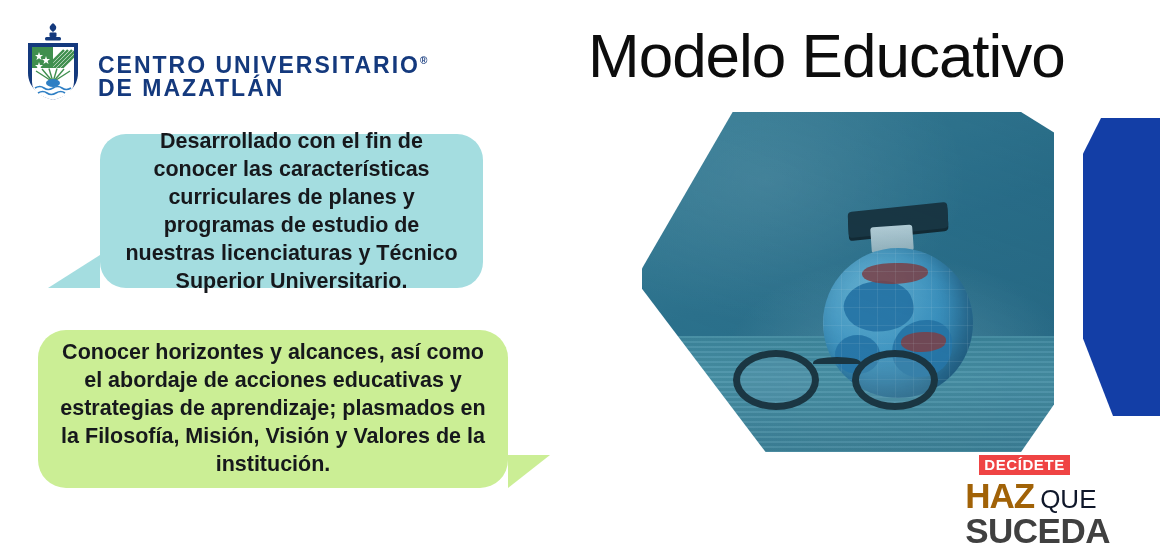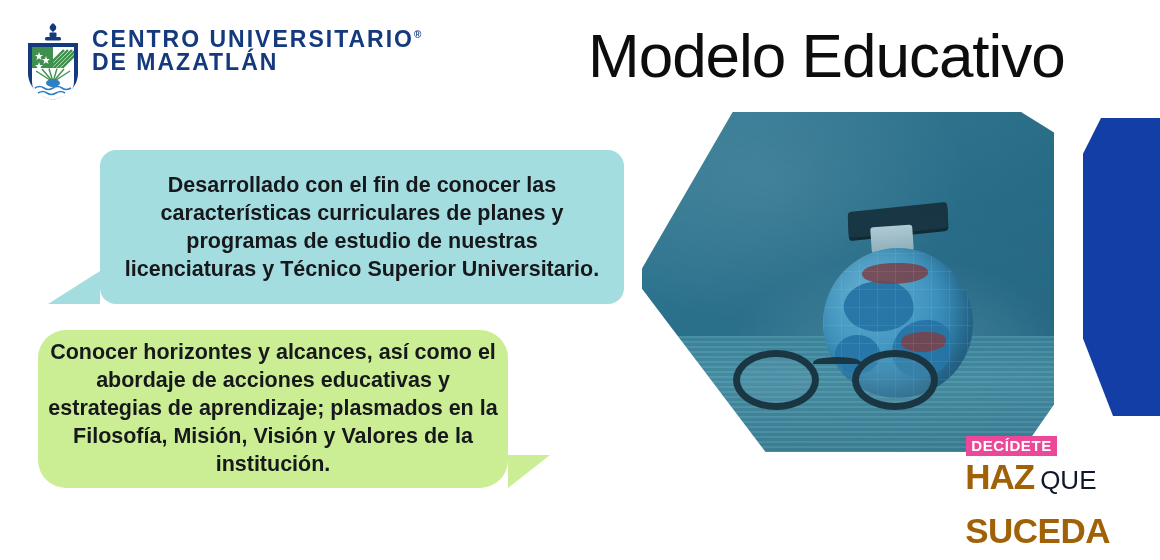--- a/index.html
+++ b/index.html
@@ -18,22 +18,22 @@
     background: #ffffff;
     overflow: hidden;
   }
 
   
   .brand {
     position: absolute;
     left: 22px;
     top: 22px;
     display: flex;
-    align-items: flex-start;
-    gap: 8px;
+    align-items: flex-end;
+    gap: 14px;
   }
   .brand-shield {
     width: 62px;
     height: 78px;
     display: block;
   }
   .brand-words {
     display: flex;
     flex-direction: column;
     line-height: 1.0;
@@ -83,48 +83,47 @@
     font-weight: bold;
     color: #16181c;
   }
   .bubble-text {
     width: 100%;
   }
 
   .bubble-teal {
     left: 100px;
     top: 134px;
-    width: 524px;
+    width: 383px;
     height: 154px;
     background: #a4dde0;
-    border-radius: 16px;
+    border-radius: 26px;
     padding: 6px 22px 4px 22px;
     font-size: 21.5px;
     line-height: 1.30;
-    margin-top: 16px;
   }
   .bubble-teal .tail {
     position: absolute;
     left: -52px;
     bottom: 0;
     width: 0;
     height: 0;
     border-style: solid;
     border-width: 0 0 33px 52px;
     border-color: transparent transparent #a4dde0 transparent;
   }
 
   .bubble-green {
     left: 38px;
     top: 330px;
     width: 470px;
     height: 158px;
     background: #cbee95;
     border-radius: 28px;
-    padding: 4px 4px;
+    padding: 4px 16px;
     font-size: 21.5px;
     line-height: 1.30;
   }
   .bubble-green .tail {
     position: absolute;
     right: -42px;
     bottom: 0;
     width: 0;
     height: 0;
     border-style: solid;
@@ -275,27 +274,27 @@
   
   .campaign {
     position: absolute;
     right: 50px;
     bottom: 12px;
     text-align: left;
     line-height: 1;
   }
   .camp-decidete {
     display: inline-block;
-    background: #ec4899;
+    background: #ef4444;
     color: #ffffff;
     font-weight: bold;
     font-size: 15px;
     letter-spacing: 0.6px;
     padding: 2px 5px 3px 5px;
-    margin-left: 1px;
+    margin-left: 14px;
   }
   .camp-row2 {
     display: flex;
     align-items: baseline;
     margin-top: 3px;
   }
   .camp-haz {
     font-size: 35px;
     font-weight: bold;
     color: #a16207;
@@ -304,23 +303,23 @@
   .camp-que {
     font-size: 26px;
     font-weight: normal;
     color: #0f172a;
     letter-spacing: 0px;
     margin-left: 6px;
   }
   .camp-suceda {
     font-size: 35px;
     font-weight: bold;
-    color: #a16207;
+    color: #404040;
     letter-spacing: -0.5px;
-    margin-top: 19px;
+    margin-top: 0;
   }
 </style>
 </head>
 <body>
 
 <div id="slide">
 
   <div class="brand">
     <svg class="brand-shield" viewBox="0 0 62 78">
 

